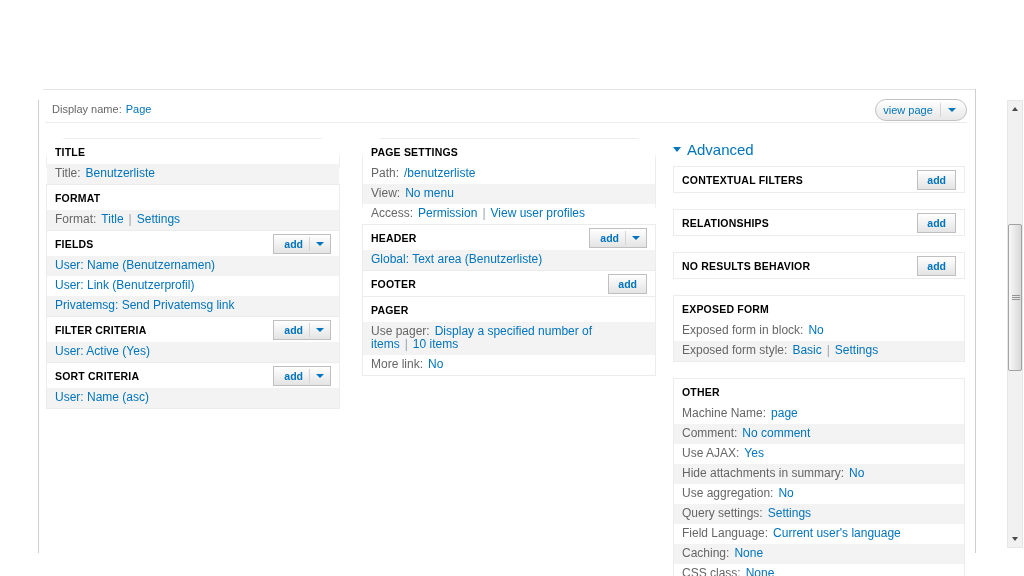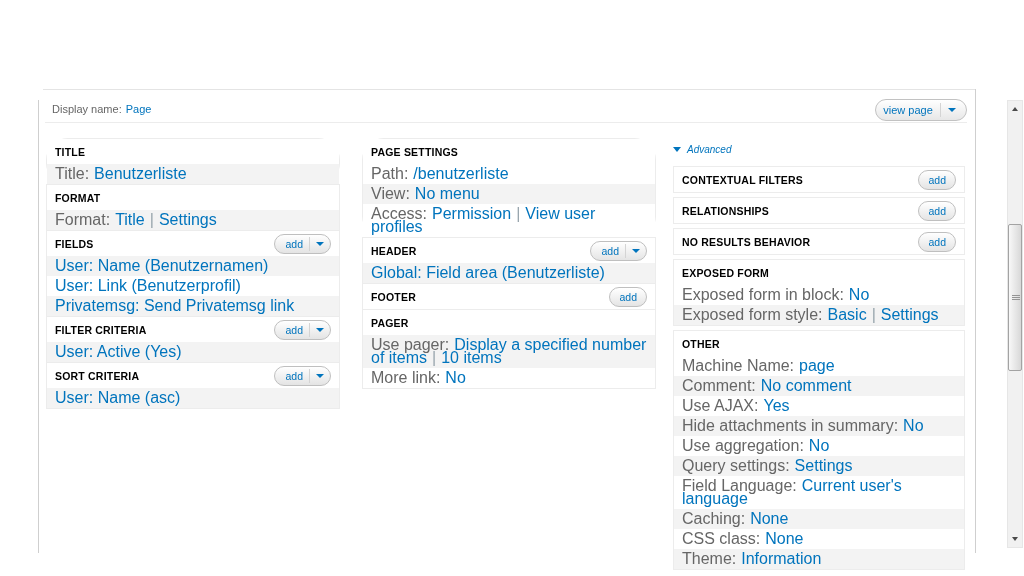--- a/index.html
+++ b/index.html
@@ -29,40 +29,40 @@
   
   .col { position:absolute; width:294px; }
   #col-left   { left:46px;  top:138px; }
   #col-middle { left:362px; top:138px; }
   #col-right  { left:673px; top:140px; width:292px; }
 
   
   #advanced-row { height:18px; margin-bottom:8px; display:flex; align-items:center; cursor:pointer; }
   .tri-down { width:0; height:0; border-left:4px solid transparent;
     border-right:4px solid transparent; border-top:5px solid #0074bd; margin-right:6px; }
-  #advanced-row span.adv-label { color:#0074bd; font-size:10px;font-style:italic; }
+  #advanced-row span.adv-label { color:#0074bd; font-size:15px; }
 
   
   .bucket { border:1px solid #ececec; background:#fff; }
   .col-stack .bucket { margin-top:-1px; }
   .col-stack .bucket:first-child { margin-top:0;border-radius:22px; }
-  #col-right .bucket { margin-bottom:4px; }
+  #col-right .bucket { margin-bottom:16px; }
   .bucket-header { display:flex; align-items:center; justify-content:space-between;
     background:#fff; padding:0 8px; height:25px; }
   .bucket-title { font-size:10.5px; font-weight:bold; color:#000; letter-spacing:.2px; }
-  .setting { min-height:20px; padding:3px 8px 4px 8px; font-size:16px; line-height:13px; background:#fff; }
+  .setting { min-height:20px; padding:3px 8px 4px 8px; font-size:12px; line-height:13px; background:#fff; }
   .setting.shaded { background:#f3f3f3; }
   .setting .lbl { color:#666; margin-right:5px; }
   .setting a.lnk { color:#0074bd; text-decoration:none; }
   .setting .pipe { color:#98a5ad; margin:0 5px; }
 
   
-  .add-btn { height:20px; border:1px solid #bfbfbf; border-radius:10px;
+  .add-btn { height:20px; border:1px solid #bfbfbf; border-radius:0;
     background:linear-gradient(#ffffff,#e4e4e4); display:flex; align-items:center;
-    cursor:pointer; flex:0 0 auto; }
+    cursor:pointer; flex:0 0 auto;font-weight:bold; }
   .add-btn .add-txt { color:#0074bd; font-size:10.5px; padding:0 9px; }
   .add-btn.with-arrow .add-txt { padding:0 6px 0 10px; }
   .add-btn .tri-sm { margin:0 6px; border-top-color:#0074bd; }
 
   
   #scrollbar { position:absolute; left:1007px; top:100px; width:16px; height:448px;
     background:#f1f1f1; border:1px solid #e6e6e6; }
   .scroll-btn { position:absolute; left:0; width:14px; height:16px;
     display:flex; align-items:center; justify-content:center; cursor:pointer; }
   #scroll-up { top:0; } #scroll-down { bottom:0; }
@@ -156,21 +156,21 @@
       </div>
       <div class="bucket">
         <div class="bucket-header">
           <span class="bucket-title">HEADER</span>
           <div class="add-btn with-arrow">
             <span class="add-txt">add</span>
             <span class="btn-divider"></span>
             <span class="tri-sm"></span>
           </div>
         </div>
-        <div class="setting shaded"><a class="lnk" href="#">Global: Field area (Benutzerliste)</a></div>
+        <div class="setting shaded"><a class="lnk" href="#">Global: Text area (Benutzerliste)</a></div>
       </div>
       <div class="bucket">
         <div class="bucket-header">
           <span class="bucket-title">FOOTER</span>
           <div class="add-btn">
             <span class="add-txt">add</span>
           </div>
         </div>
       </div>
       <div class="bucket">

